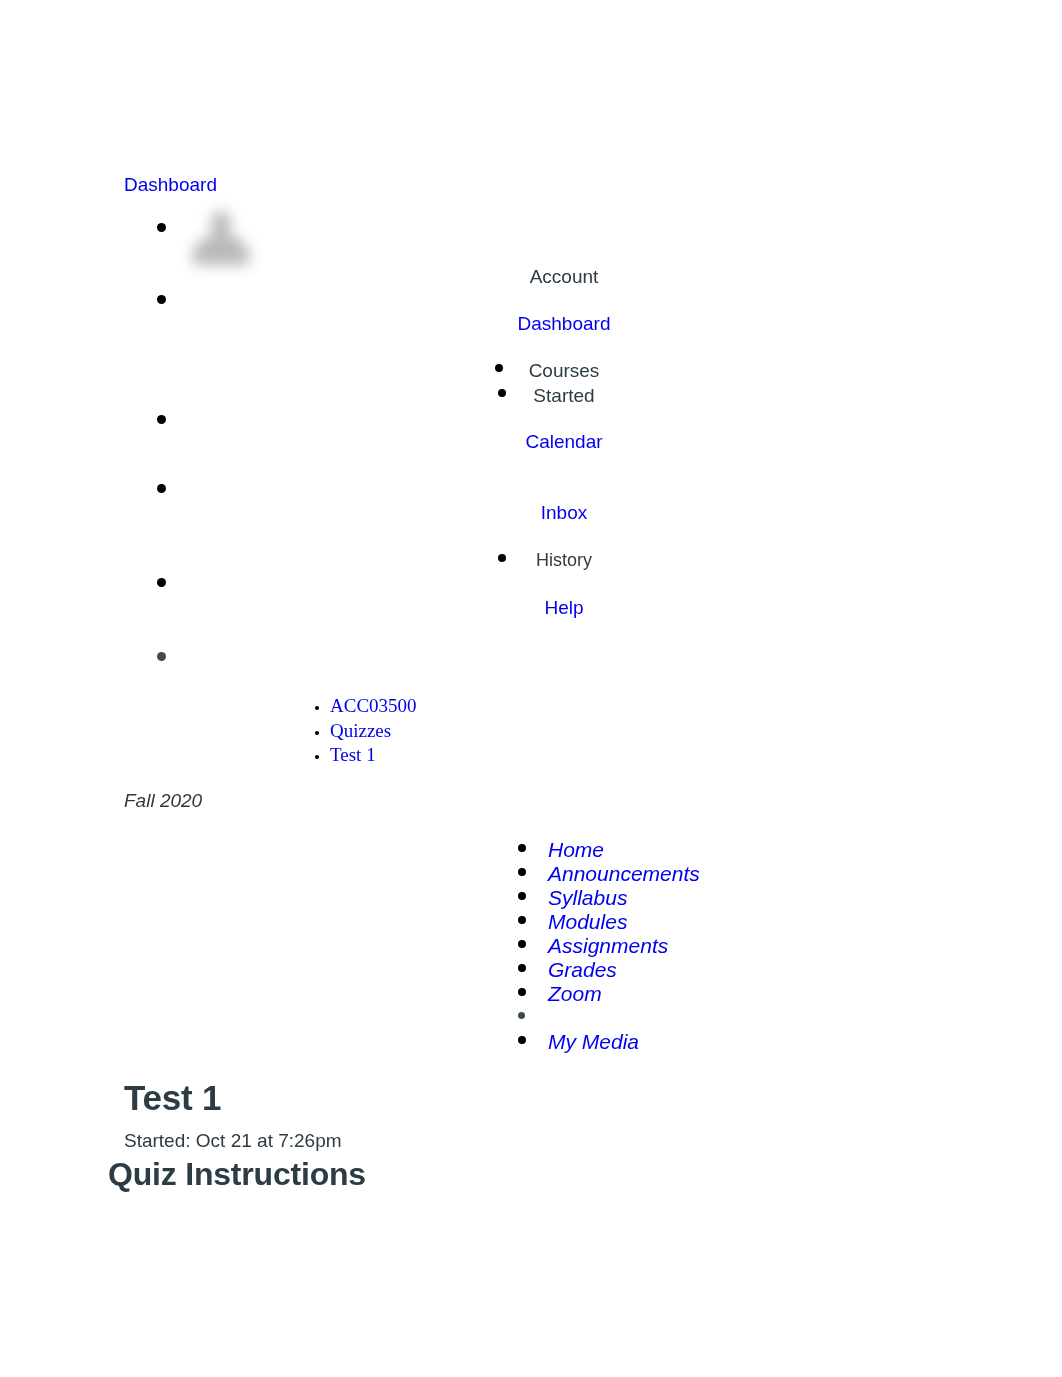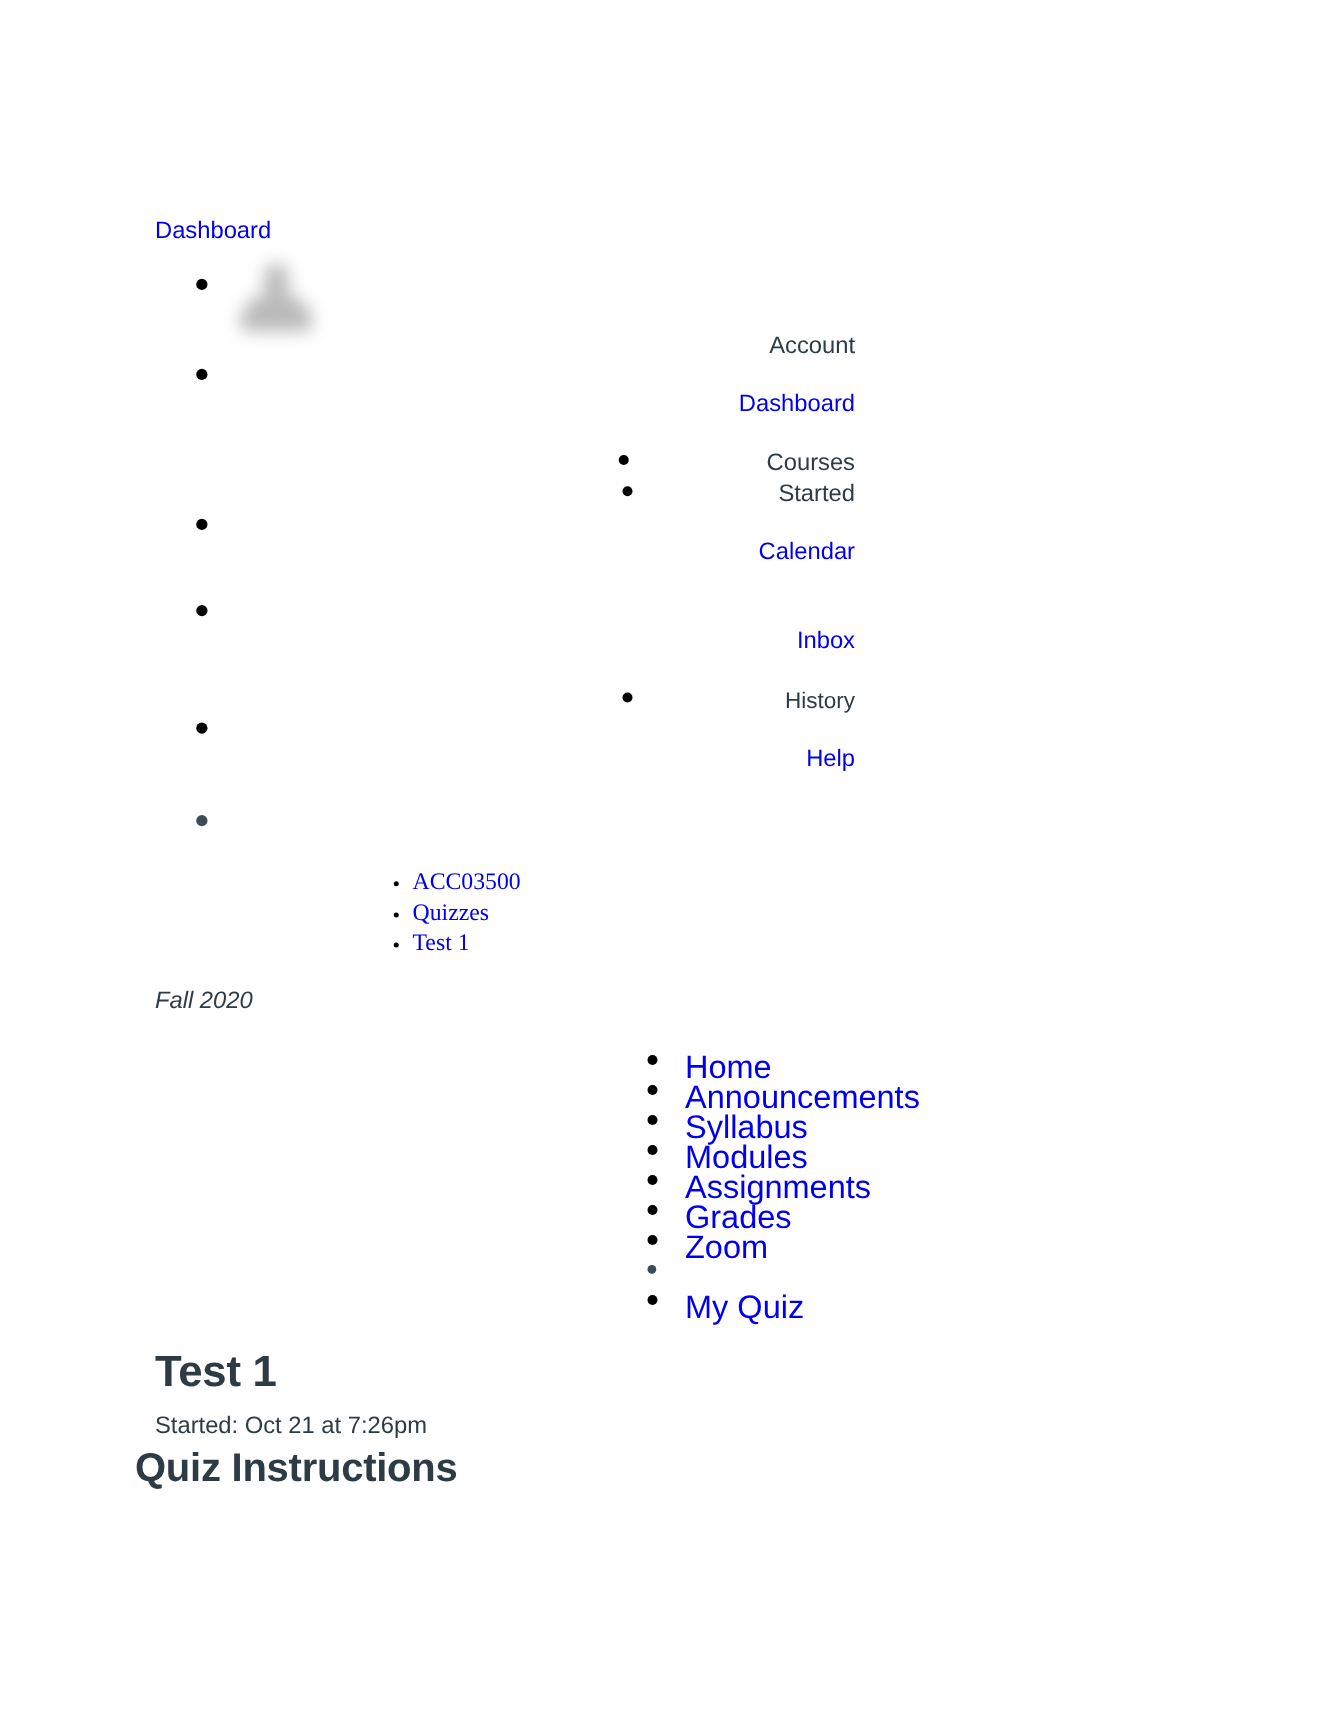--- a/index.html
+++ b/index.html
@@ -73,21 +73,21 @@
     left: 12px;
     top: 37px;
     width: 58px;
     height: 30px;
     border-radius: 28px 28px 6px 6px;
     background: #8f8f8f;
   }
 
   
   .centered {
-    text-align: right;
+    text-align: center;
     width: 240px;
   }
 
   
   .sub-bullet {
     position: absolute;
     width: 8px;
     height: 8px;
     border-radius: 50%;
     background: #000000;
@@ -118,21 +118,22 @@
     color: #2D3B45;
   }
 
   
   #course-nav {
     left: 512px;
     top: 838px;
     margin: 0;
     padding: 0;
     list-style: none;
-    font-size: 26px;
+    font-size: 21px;
+    font-style: italic;
   }
   #course-nav li {
     position: relative;
     height: 24px;
     padding-left: 36px;
   }
   #course-nav li::before {
     content: "";
     position: absolute;
     left: 6px;
@@ -250,21 +251,21 @@
   <li>
     <a>Grades</a>
   </li>
   <li>
     <a>Zoom</a>
   </li>
   <li class="empty-item">
     <a></a>
   </li>
   <li>
-    <a>My Quiz</a>
+    <a>My Media</a>
   </li>
 </ul>
 
 <h1 class="abs" id="page-title" style="margin:0;">Test 1</h1>
 
 <div class="abs" id="started-line">Started: Oct 21 at 7:26pm</div>
 
 <h2 class="abs" id="instructions-heading" style="margin:0;">Quiz Instructions</h2>
 
 </body></html>

